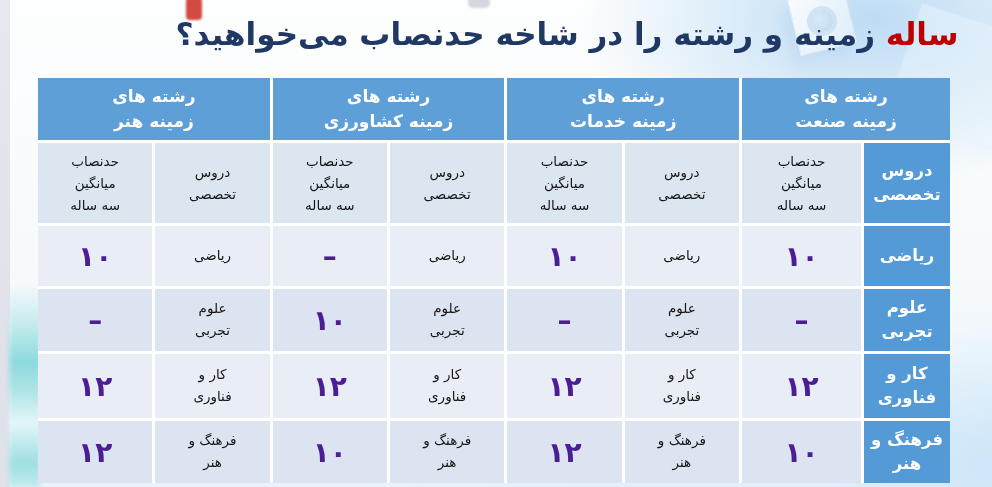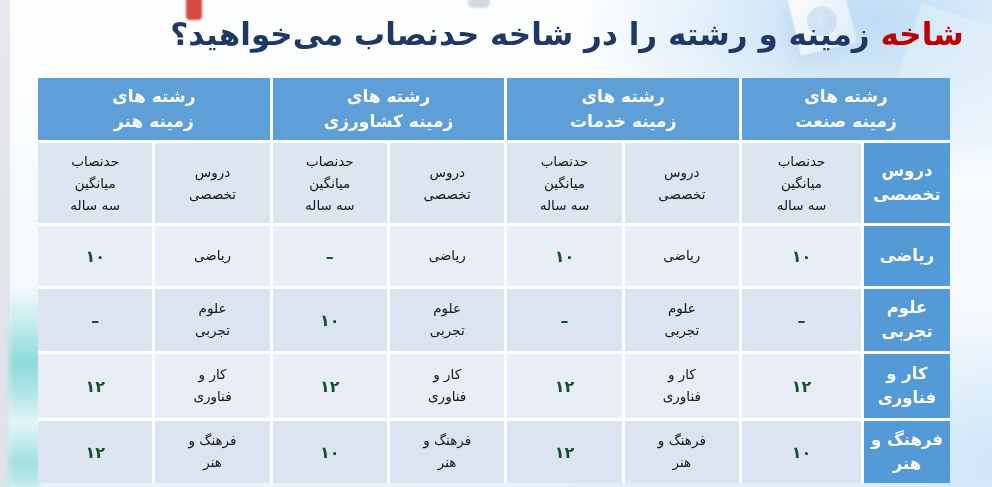--- a/index.html
+++ b/index.html
@@ -46,37 +46,37 @@
     direction:rtl; display:grid; gap:3px; background:#ffffff;
     grid-template-columns: 86px 119px repeat(6, 1fr);
     grid-template-rows: 62px 80px 60px 62px 64px 62px; }
   .cell { display:flex; align-items:center; justify-content:center;
     text-align:center; white-space:pre-line; }
   .span2 { grid-column: span 2; }
   .gh { background:#5f9fd8; color:#ffffff; font-weight:bold; font-size:17px; line-height:1.45; }
   .blue { background:#549ad6; color:#ffffff; font-weight:bold; font-size:16.5px; line-height:1.45; }
   .sub { background:#dce6f1; color:#161616; font-size:13.5px; line-height:1.65; }
   .course { color:#161616; font-size:13.5px; line-height:1.6; }
-  .num { color:#14532d; font-size:16px; font-weight:bold; }
+  .num { color:#4c1d95; font-size:28px; font-weight:bold; }
   .r0, .r2 { background:#e9eef6; }
   .r1, .r3 { background:#dbe4f0; }
 </style>
 </head>
 <body>
 
 <div class="left-strip"></div>
 <div class="beach"></div>
 <div class="red-bit"></div>
 <div class="grey-bit"></div>
 <div class="cube2"></div>
 <div class="cube1">
   <div class="cube1-coin"></div>
 </div>
 
-<div class="title" dir="rtl"><span class="red">شاخه</span><span> زمینه و رشته را در شاخه حدنصاب  می‌خواهید؟</span></div>
+<div class="title" dir="rtl"><span class="red">ساله</span><span> زمینه و رشته را در شاخه حدنصاب  می‌خواهید؟</span></div>
 
 <div class="table" dir="rtl">
 
   <div class="cell gh span2">رشته های
 زمینه صنعت</div>
   <div class="cell gh span2">رشته های
 زمینه خدمات</div>
   <div class="cell gh span2">رشته های
 زمینه کشاورزی</div>
   <div class="cell gh span2">رشته های

